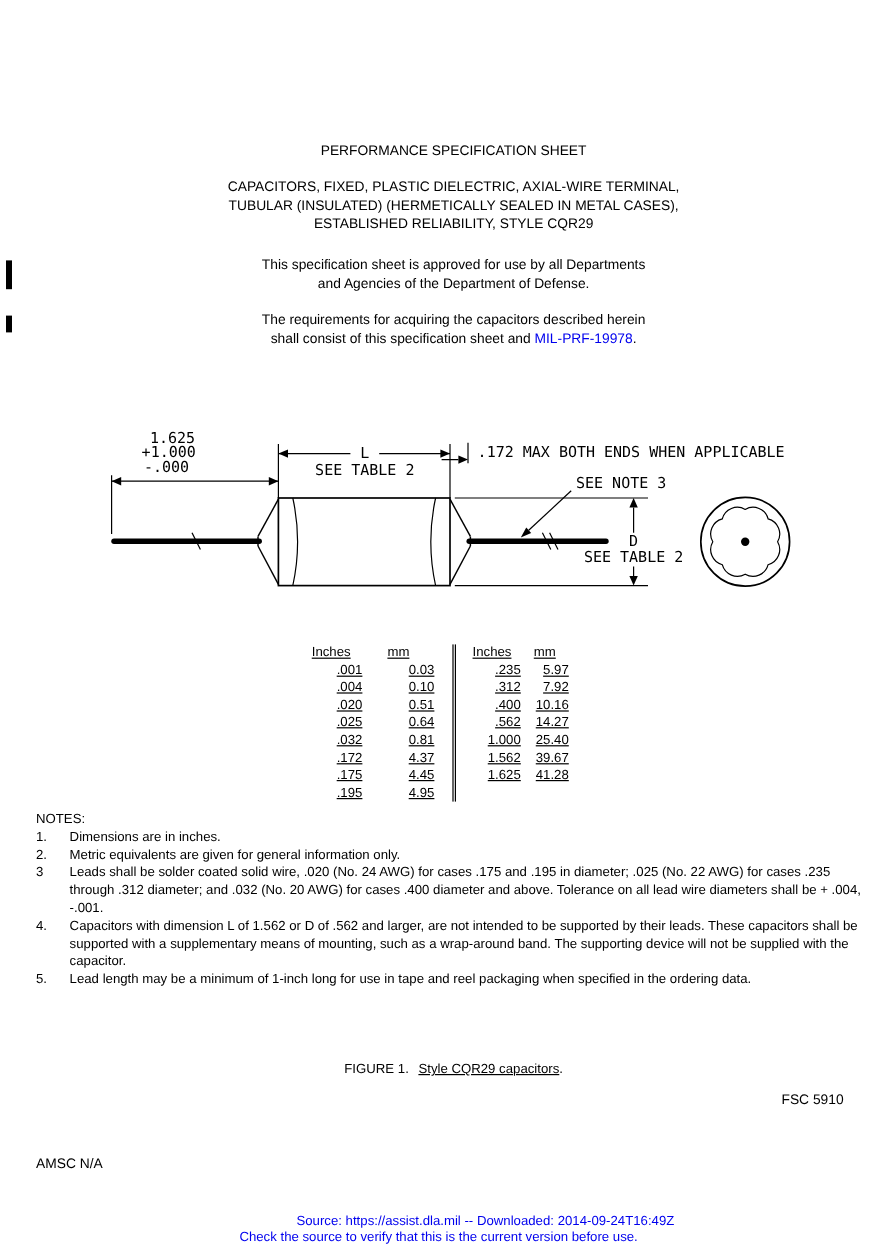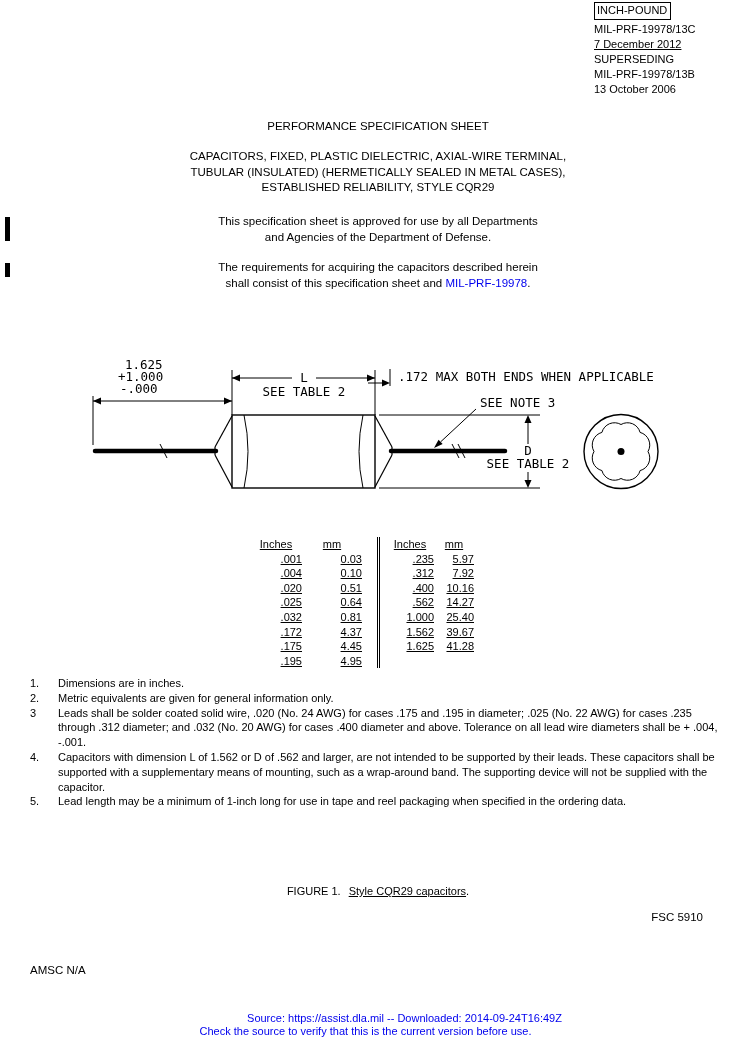--- a/index.html
+++ b/index.html
@@ -45,28 +45,20 @@
   .src2 { top:1025px; }
 </style>
 </head>
 <body>
 
 <div class="page">
 
   <div class="chbar bar1"></div>
   <div class="chbar bar2"></div>
 
-  <div class="hdr">
-    <div><span class="inch-box">INCH-POUND</span></div>
-    <div>MIL-PRF-19978/13C</div>
-    <div class="u">7 December 2012</div>
-    <div>SUPERSEDING</div>
-    <div>MIL-PRF-19978/13B</div>
-    <div>13 October 2006</div>
-  </div>
 
   <div class="centerwrap pos-title">PERFORMANCE SPECIFICATION SHEET</div>
 
   <div class="centerwrap pos-subject">
     <div>CAPACITORS, FIXED, PLASTIC DIELECTRIC, AXIAL-WIRE TERMINAL,</div>
     <div>TUBULAR (INSULATED) (HERMETICALLY SEALED IN METAL CASES),</div>
     <div>ESTABLISHED RELIABILITY, STYLE CQR29</div>
   </div>
 
   <div class="centerwrap pos-approval">
@@ -207,20 +199,21 @@
 
       <div class="cell-r">.195</div>
       <div class="cell-r">4.95</div>
       <div class="sp"></div>
       <div class="cell-r"></div>
       <div class="cell-r"></div>
     </div>
   </div>
 
   <div class="notes">
+    <div>NOTES:</div>
     <div class="note-row">
       <div class="note-num">1.</div>
       <div class="note-text">Dimensions are in inches.</div>
     </div>
     <div class="note-row">
       <div class="note-num">2.</div>
       <div class="note-text">Metric equivalents are given for general information only.</div>
     </div>
     <div class="note-row">
       <div class="note-num">3</div>

